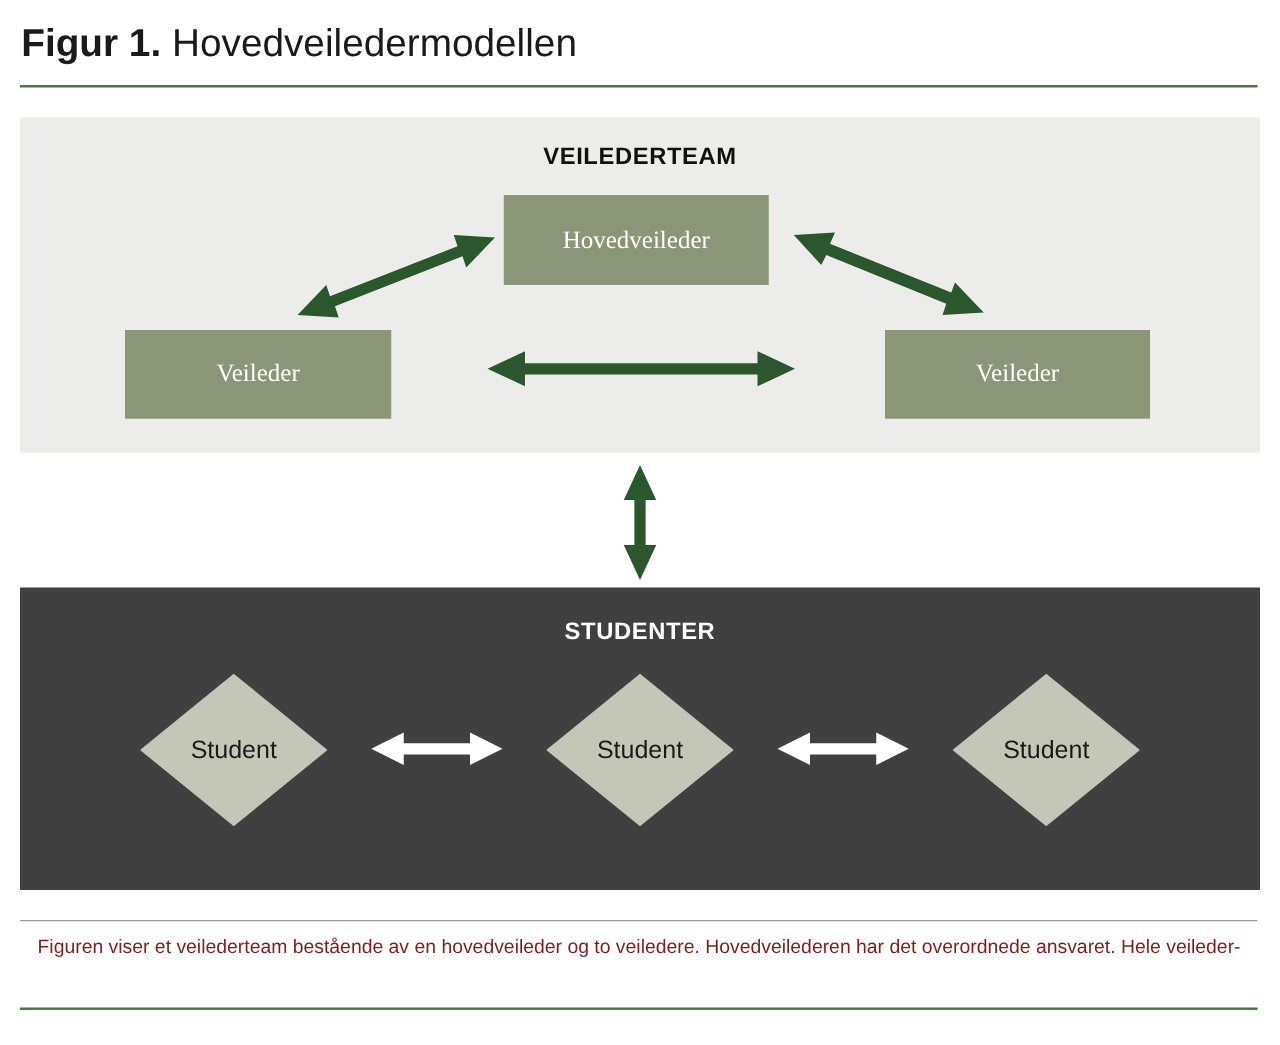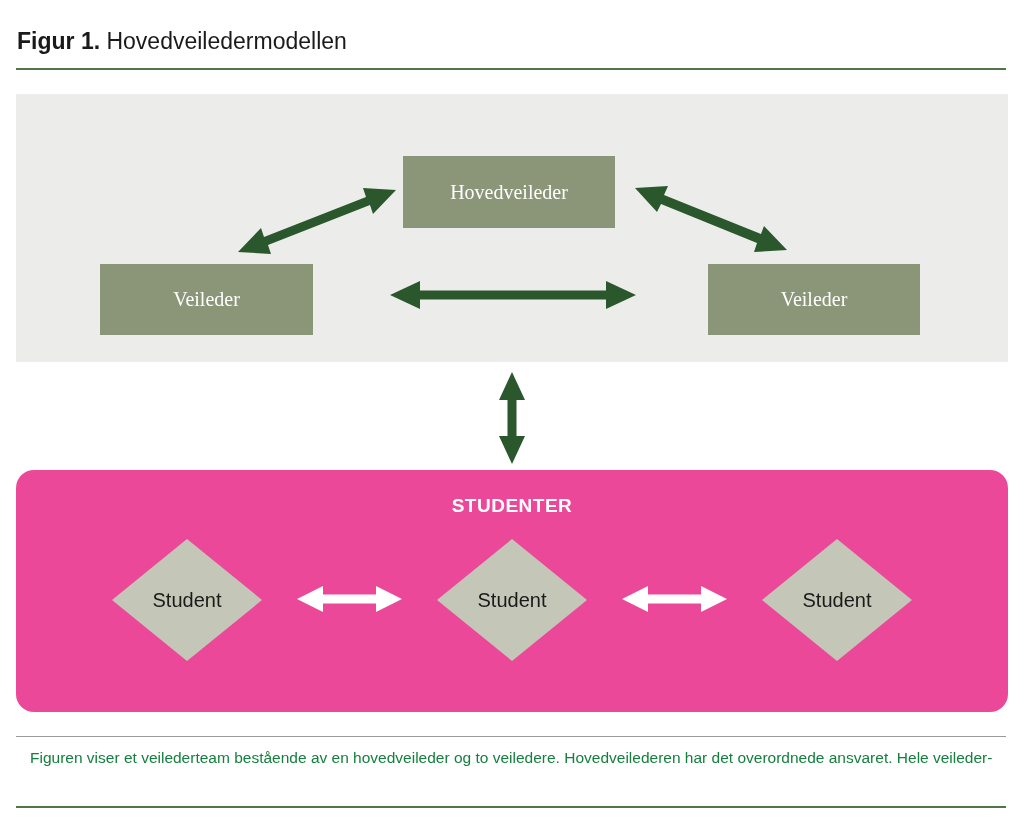--- a/index.html
+++ b/index.html
@@ -11,22 +11,22 @@
   .page {
     position: relative;
     width: 1024px;
     height: 836px;
     background: #ffffff;
     overflow: hidden;
   }
   .figure-title {
     position: absolute;
     left: 17px;
-    top: 28px;
-    font-size: 23px;
+    top: 17px;
+    font-size: 31px;
     color: #1a1a1a;
     white-space: nowrap;
   }
   .figure-title .bold { font-weight: bold; }
   .rule {
     position: absolute;
     left: 16px;
     width: 990px;
     height: 2px;
     background: #4f7549;
@@ -87,22 +87,21 @@
     width: 60px;
     height: 104px;
     pointer-events: none;
   }
   .students-panel {
     position: absolute;
     left: 0;
     top: 376px;
     width: 992px;
     height: 242px;
-    background: #ec4899;
-    border-radius: 18px;
+    background: #404040;
   }
   .students-heading {
     position: absolute;
     top: 25px;
     left: 0;
     width: 100%;
     text-align: center;
     font-weight: bold;
     font-size: 19px;
     letter-spacing: 0.5px;
@@ -140,38 +139,39 @@
     height: 1px;
     background: #9b9b9b;
   }
   .caption {
     position: absolute;
     left: 30px;
     top: 747px;
     width: 978px;
     font-size: 15.5px;
     line-height: 22px;
-    color: #15803d;
+    color: #7f1d1d;
   }
 </style>
 </head>
 <body>
 
 <div class="page">
 
   <div class="figure-title">
     <span class="bold">Figur 1.</span>
     <span>Hovedveiledermodellen</span>
   </div>
 
   <div class="rule rule-top"></div>
 
   <div class="diagram">
 
     <div class="team-panel">
+      <div class="team-heading">VEILEDERTEAM</div>
 
       <svg class="team-arrows" viewBox="0 0 992 268" xmlns="http://www.w3.org/2000/svg">
         <polygon fill="#2b572c" points="222,158 255,160 252,151 354,111 357,120 380,96 347,94 350,103 248,143 245,134"></polygon>
         <polygon fill="#2b572c" points="619,94 641,118 645,110 741,149 738,158 771,156 748,132 745,140 648,101 652,92"></polygon>
         <polygon fill="#2b572c" points="374,201 404,187 404,196.5 590,196.5 590,187 620,201 590,215 590,205.5 404,205.5 404,215"></polygon>
       </svg>
 
       <div class="box box-hovedveileder">
         <span>Hovedveileder</span>
       </div>

